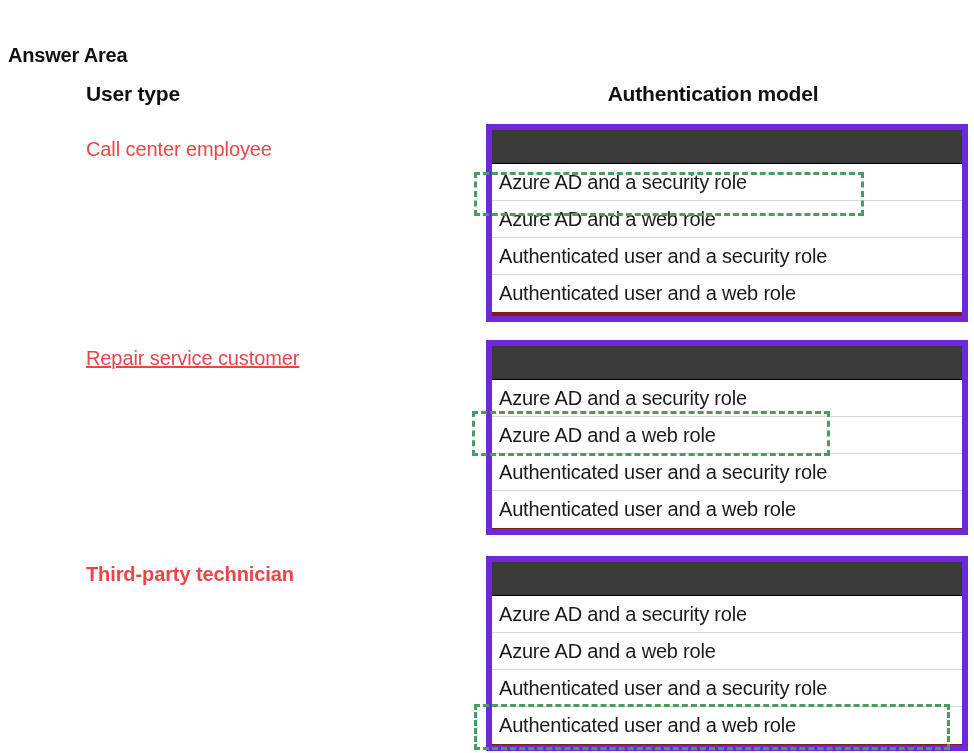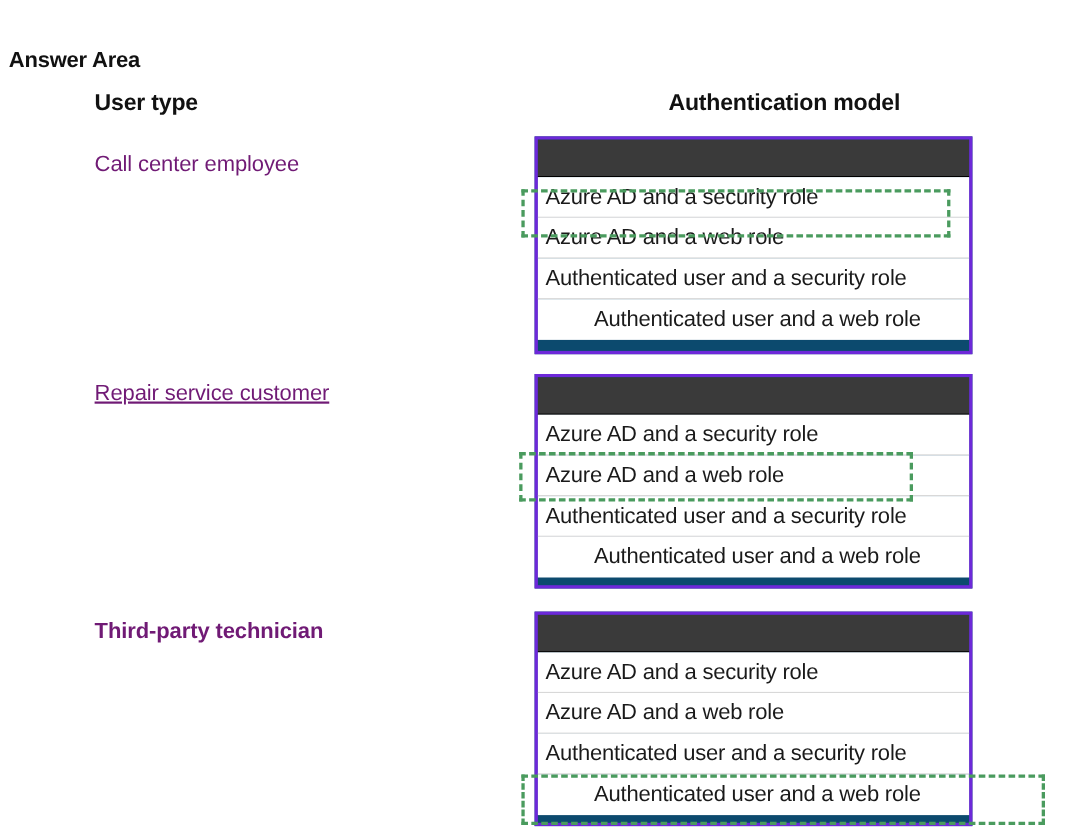--- a/index.html
+++ b/index.html
@@ -48,33 +48,33 @@
     width: 482px;
     text-align: center;
   }
 
   
   .row-label {
     position: absolute;
     left: 86px;
     font-size: 20px;
     font-weight: normal;
-    color: #701a75;
+    color: #ef4444;
     letter-spacing: -0.1px;
     white-space: nowrap;
   }
 
   
   .dropdown {
     position: absolute;
     left: 486px;
-    width: 398px;
-    border: 3px solid #6d28d9;
+    width: 482px;
+    border: 6px solid #6d28d9;
     box-sizing: border-box;
-    background: #0c4a6e;
+    background: #7f1d1d;
   }
   .dropdown-bar {
     height: 33px;
     background: #3a3a3a;
     border-bottom: 1px solid #000000;
   }
   .dropdown-list {
     display: block;
   }
   .option {
@@ -84,21 +84,20 @@
     font-size: 20px;
     color: #1a1a1a;
     background: #ffffff;
     border-bottom: 1px solid #d8d8d8;
     letter-spacing: -0.2px;
     white-space: nowrap;
     box-sizing: border-box;
   }
   .option:last-child {
     border-bottom: none;
-    text-align: center;
   }
 
   
   .highlight {
     position: absolute;
     border: 3px dashed #4a9b5e;
     box-sizing: border-box;
     pointer-events: none;
     background: transparent;
   }

